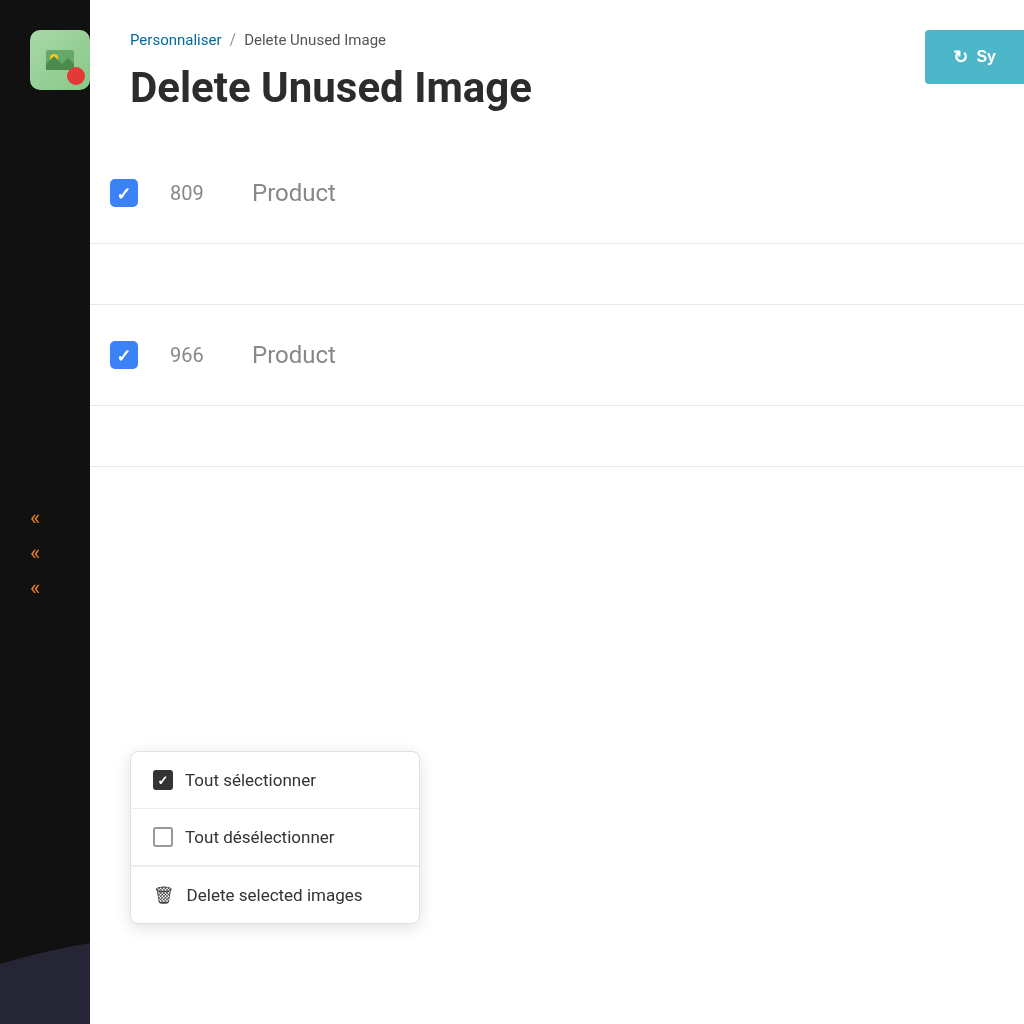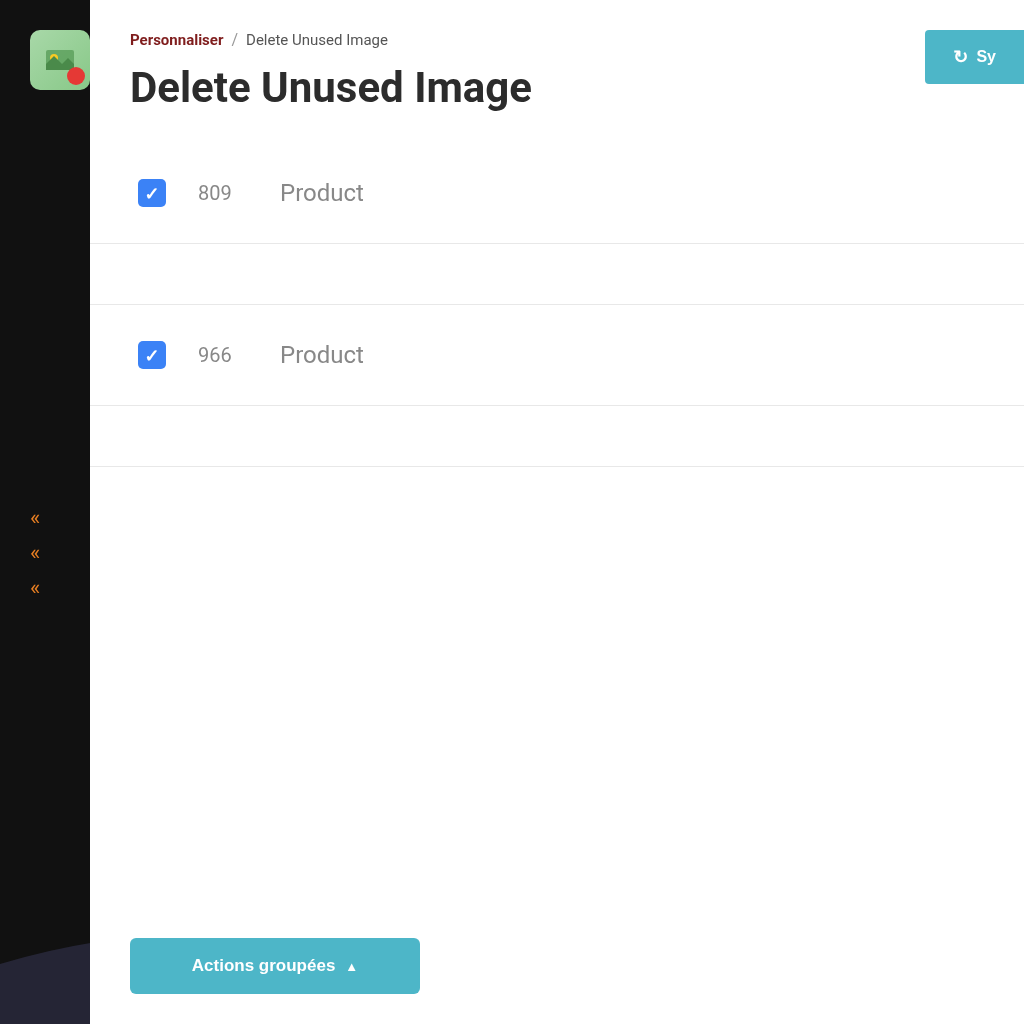--- a/index.html
+++ b/index.html
@@ -93,22 +93,22 @@
 
     .breadcrumb {
       display: flex;
       align-items: center;
       gap: 8px;
       margin-bottom: 14px;
       font-size: 15px;
     }
 
     .breadcrumb-parent {
-      color: #7f1d1d;
-      font-weight: 700;
+      color: #0369a1;
+      font-weight: 400;
     }
 
     .breadcrumb-separator {
       color: #999;
       font-size: 16px;
     }
 
     .breadcrumb-current {
       color: #555;
       font-weight: 400;
@@ -145,21 +145,21 @@
     
     .panel-content {
       background: #f5f6f8;
       margin: 10px 0;
       padding: 0;
     }
 
     
     .image-item {
       background: #fff;
-      padding: 36px 48px;
+      padding: 36px 20px;
       display: flex;
       align-items: center;
       gap: 32px;
       border-bottom: 1px solid #e8e8e8;
     }
 
     .item-checkbox {
       width: 28px;
       height: 28px;
       background: #3b82f6;
@@ -370,19 +370,37 @@
       <div class="item-checkbox"></div>
       <span class="item-id">966</span>
       <span class="item-type">Product</span>
     </div>
 
     <div class="item-spacer"></div>
     <div class="item-divider"></div>
 
   </div>
 
-
-  <button class="actions-button">
-    <span>Actions groupées</span>
-    <span class="actions-button-arrow">▲</span>
-  </button>
+  <div class="dropdown-container">
+    <div class="dropdown-menu">
+
+      <div class="dropdown-item">
+        <div class="dropdown-checkbox-checked"></div>
+        <span>Tout sélectionner</span>
+      </div>
+
+      <div class="dropdown-item">
+        <div class="dropdown-checkbox-empty"></div>
+        <span>Tout désélectionner</span>
+      </div>
+
+      <div class="separator-line"></div>
+
+      <div class="dropdown-item">
+        <span class="trash-icon">🗑</span>
+        <span>Delete selected images</span>
+      </div>
+
+    </div>
+  </div>
+
 
 </div>
 
 </body></html>

